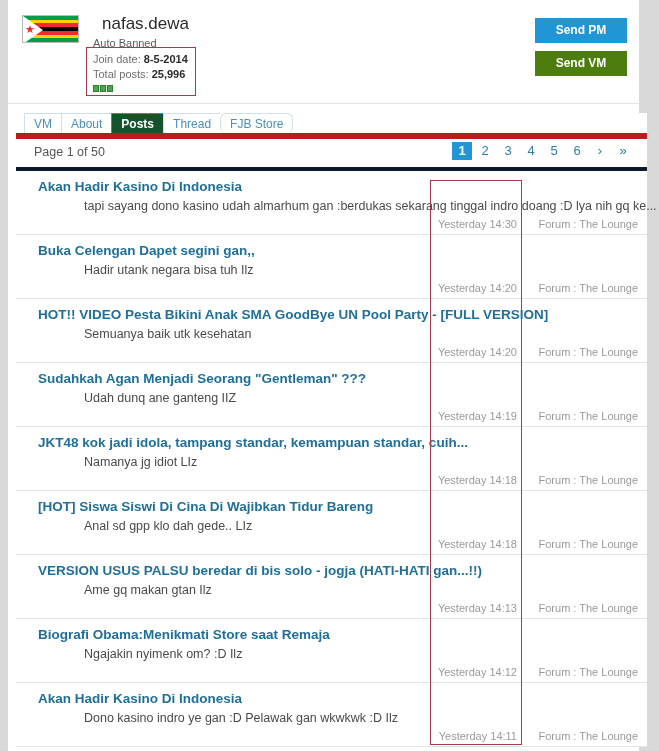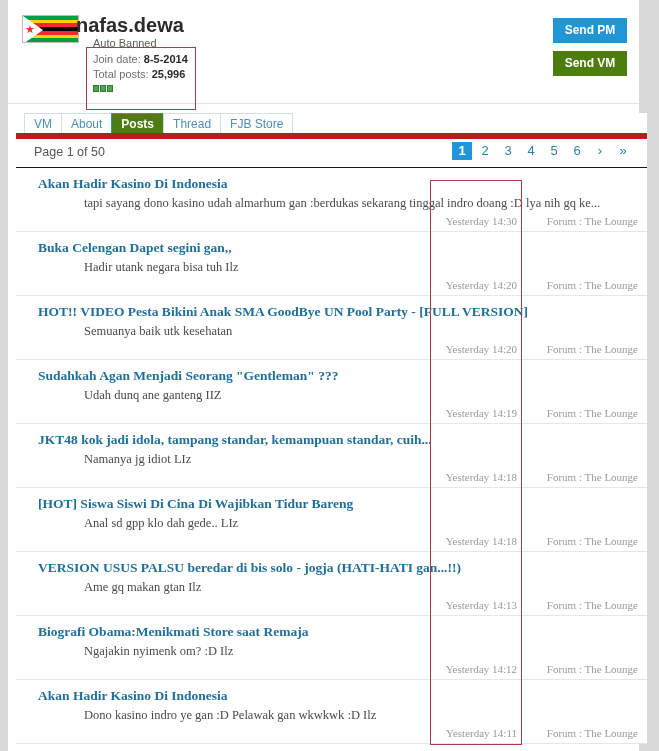--- a/index.html
+++ b/index.html
@@ -77,40 +77,40 @@
     position: absolute;
     left: 2px;
     top: 8px;
     font-size: 11px;
     line-height: 11px;
     color: #ef2b2d;
   }
 
   .uname {
     position: absolute;
-    left: 68px;
+    left: 94px;
     top: 14px;
-    font-size: 20px;
-    font-weight: bold;
+    font-size: 17px;
+    font-weight: normal;
     color: #2b2b2b;
     letter-spacing: 0px;
   }
   .ustatus {
     position: absolute;
     left: 85px;
     top: 37px;
     font-size: 11px;
     color: #5b5b5b;
   }
   .metabox {
     position: absolute;
     left: 78px;
     top: 47px;
     width: 110px;
-    height: 63px;
+    height: 49px;
     border: 1px solid #a63b4a;
     box-sizing: border-box;
   }
   .meta-line {
     position: absolute;
     left: 6px;
     font-size: 11px;
     color: #6f6f6f;
     white-space: nowrap;
   }
@@ -129,21 +129,21 @@
     width: 6px;
     height: 7px;
     background: #4aa84a;
     border: 1px solid #2e7d32;
     box-sizing: border-box;
   }
 
   .btn {
     position: absolute;
     right: 12px;
-    width: 74px;
+    width: 92px;
     height: 25px;
     line-height: 25px;
     text-align: center;
     font-size: 12px;
     font-weight: bold;
     color: #ffffff;
     cursor: pointer;
     user-select: none;
   }
   .btn-pm { top: 18px; background: #2196d6; }
@@ -172,23 +172,23 @@
     border-right: none;
     padding: 0 9px;
     display: flex;
     align-items: center;
     font-size: 12px;
     color: #4a90b8;
     background: #ffffff;
     cursor: pointer;
     box-sizing: border-box;
   }
-  .tab:last-of-type { border-right: 1px solid #cfe0ea; }
+  .tab:last-of-type { border-right: 1px solid #cfe0ea; border-radius: 6px; }
   .tab.active {
-    background: #4d7c0f;
+    background: #14532d;
     color: #ffffff;
     font-weight: bold;
     border-color: #2196d6;
   }
 
   .pagerow {
     position: relative;
     height: 28px;
   }
   .pageinfo {
@@ -219,22 +219,21 @@
   .pg.cur {
     background: #2196d6;
     color: #ffffff;
     font-weight: bold;
   }
   .pg.arr { color: #2d7fa6; font-size: 13px; }
 
   
   .threads {
     position: relative;
-    border-top: 1px solid #0f172a;
-    font-family: Liberation Serif, serif;
+    border-top: 4px solid #0f172a;
   }
   .trow {
     position: relative;
     height: 64px;
     border-bottom: 1px solid #e6e6e6;
     box-sizing: border-box;
   }
   .ttitle {
     position: absolute;
     left: 22px;

